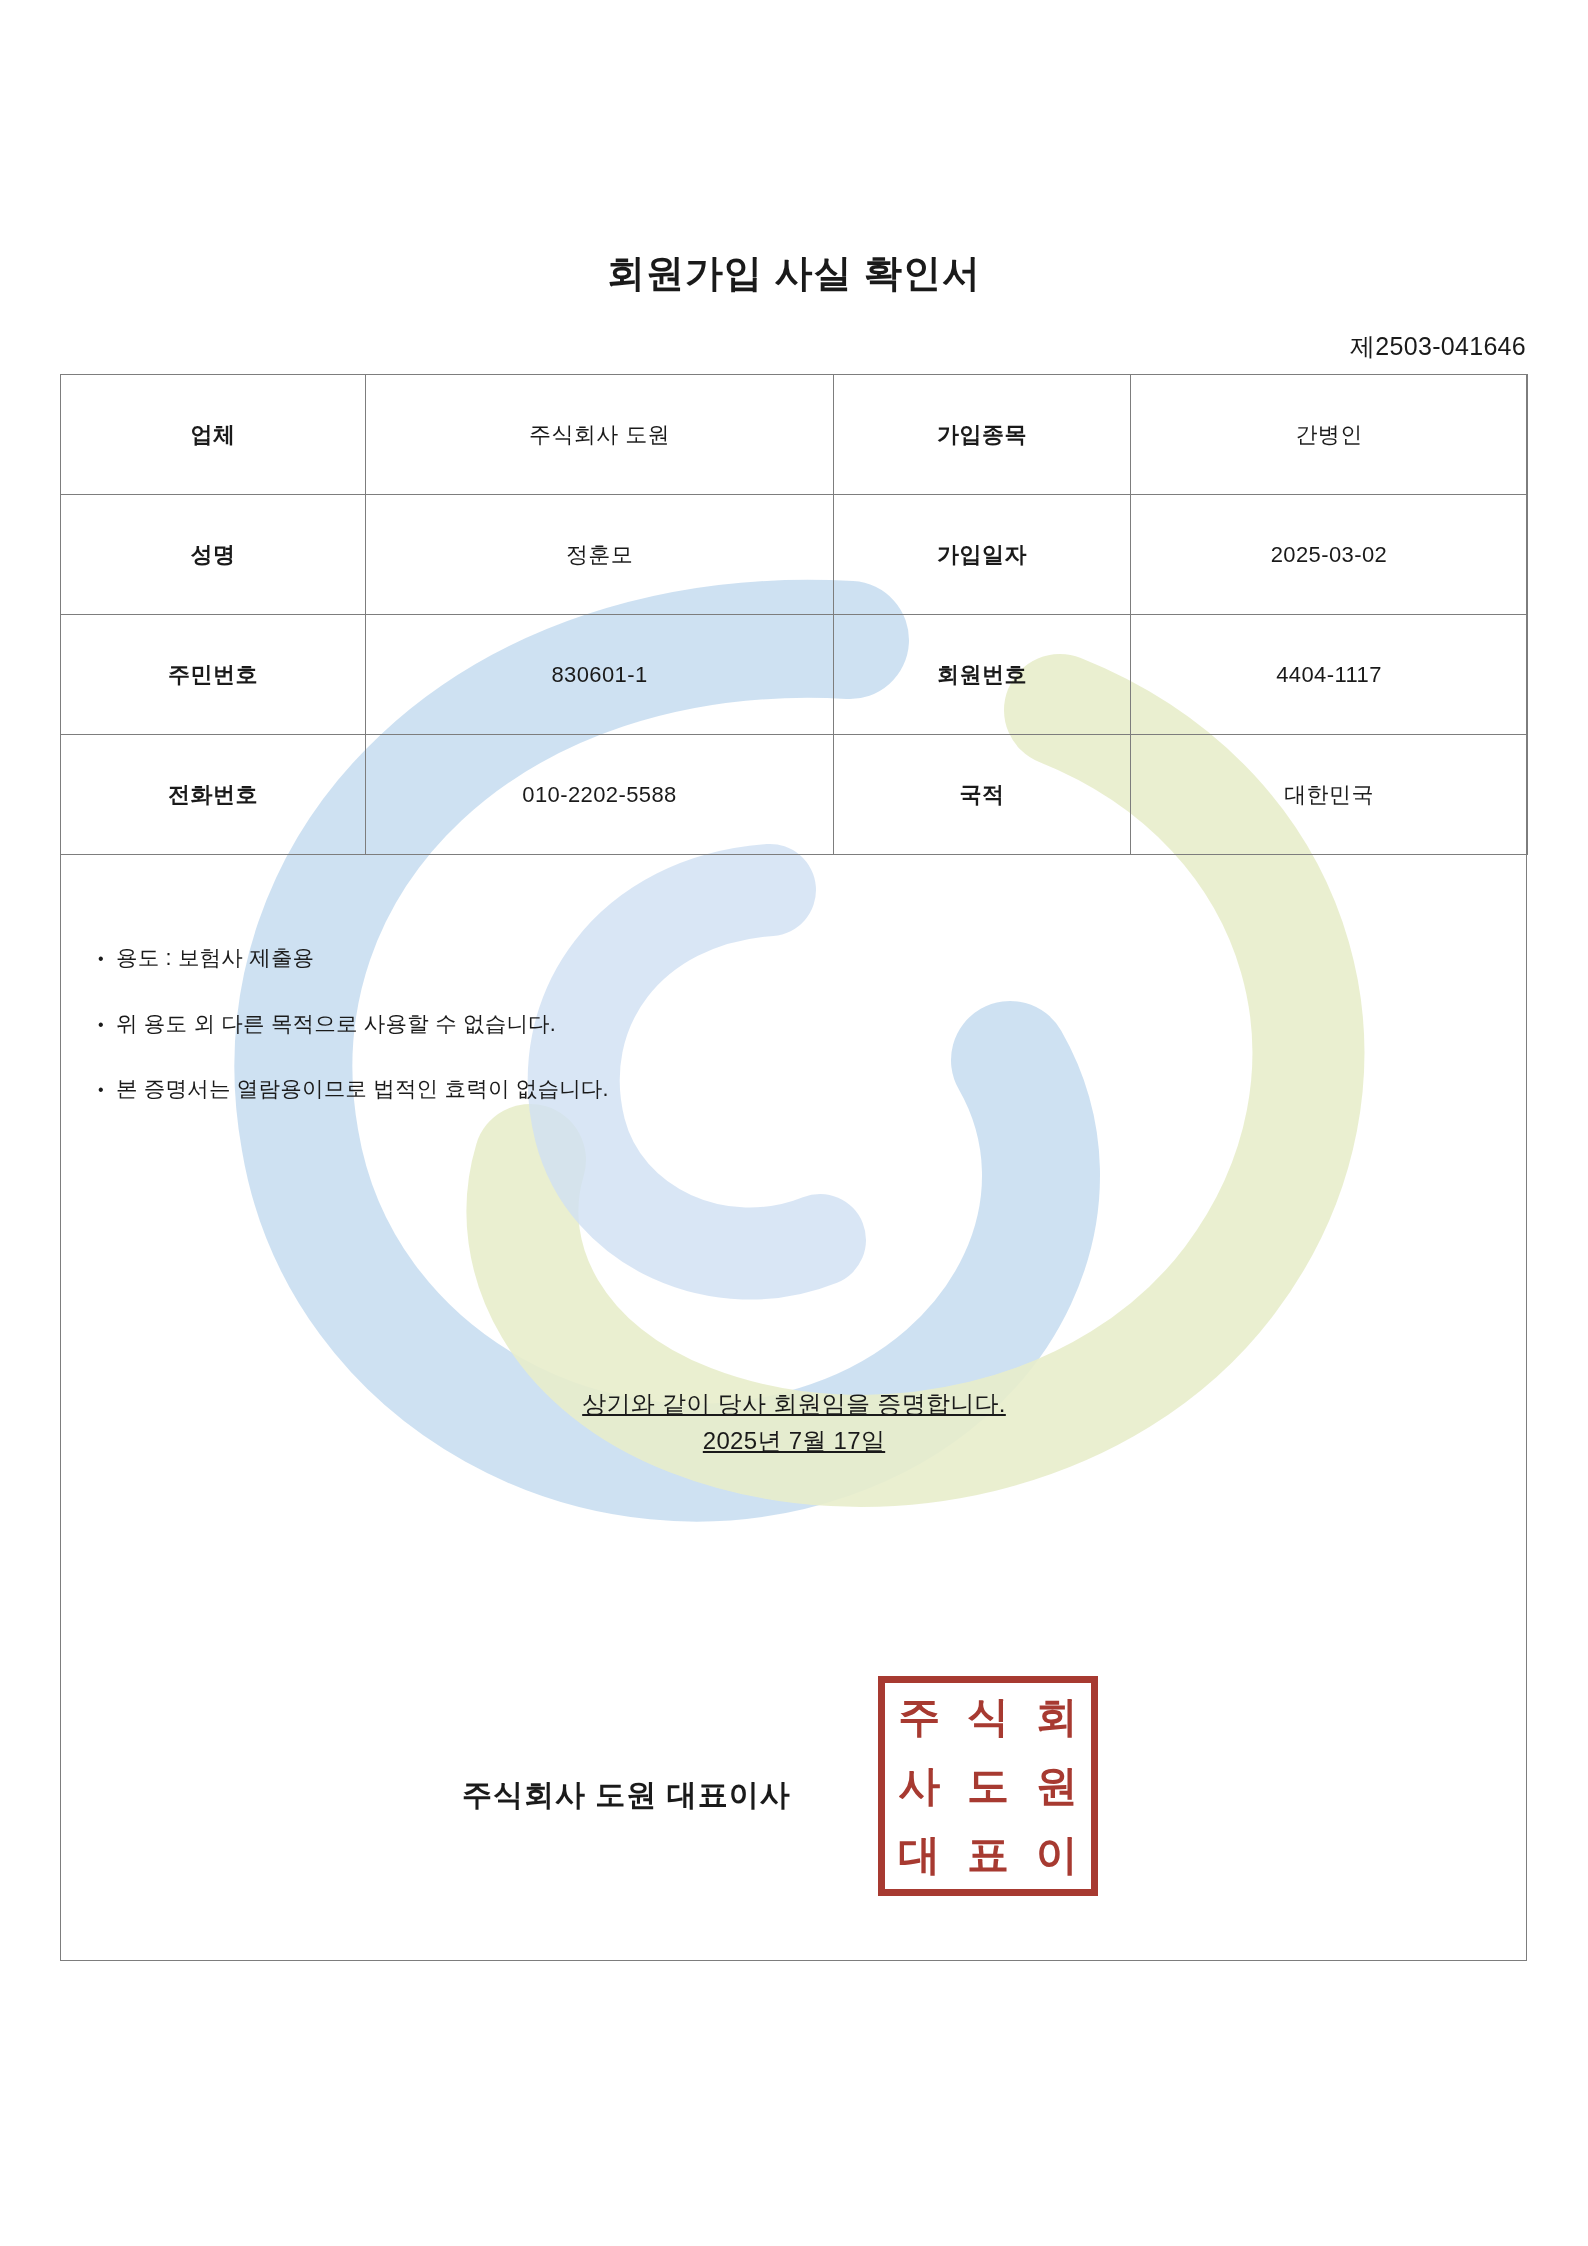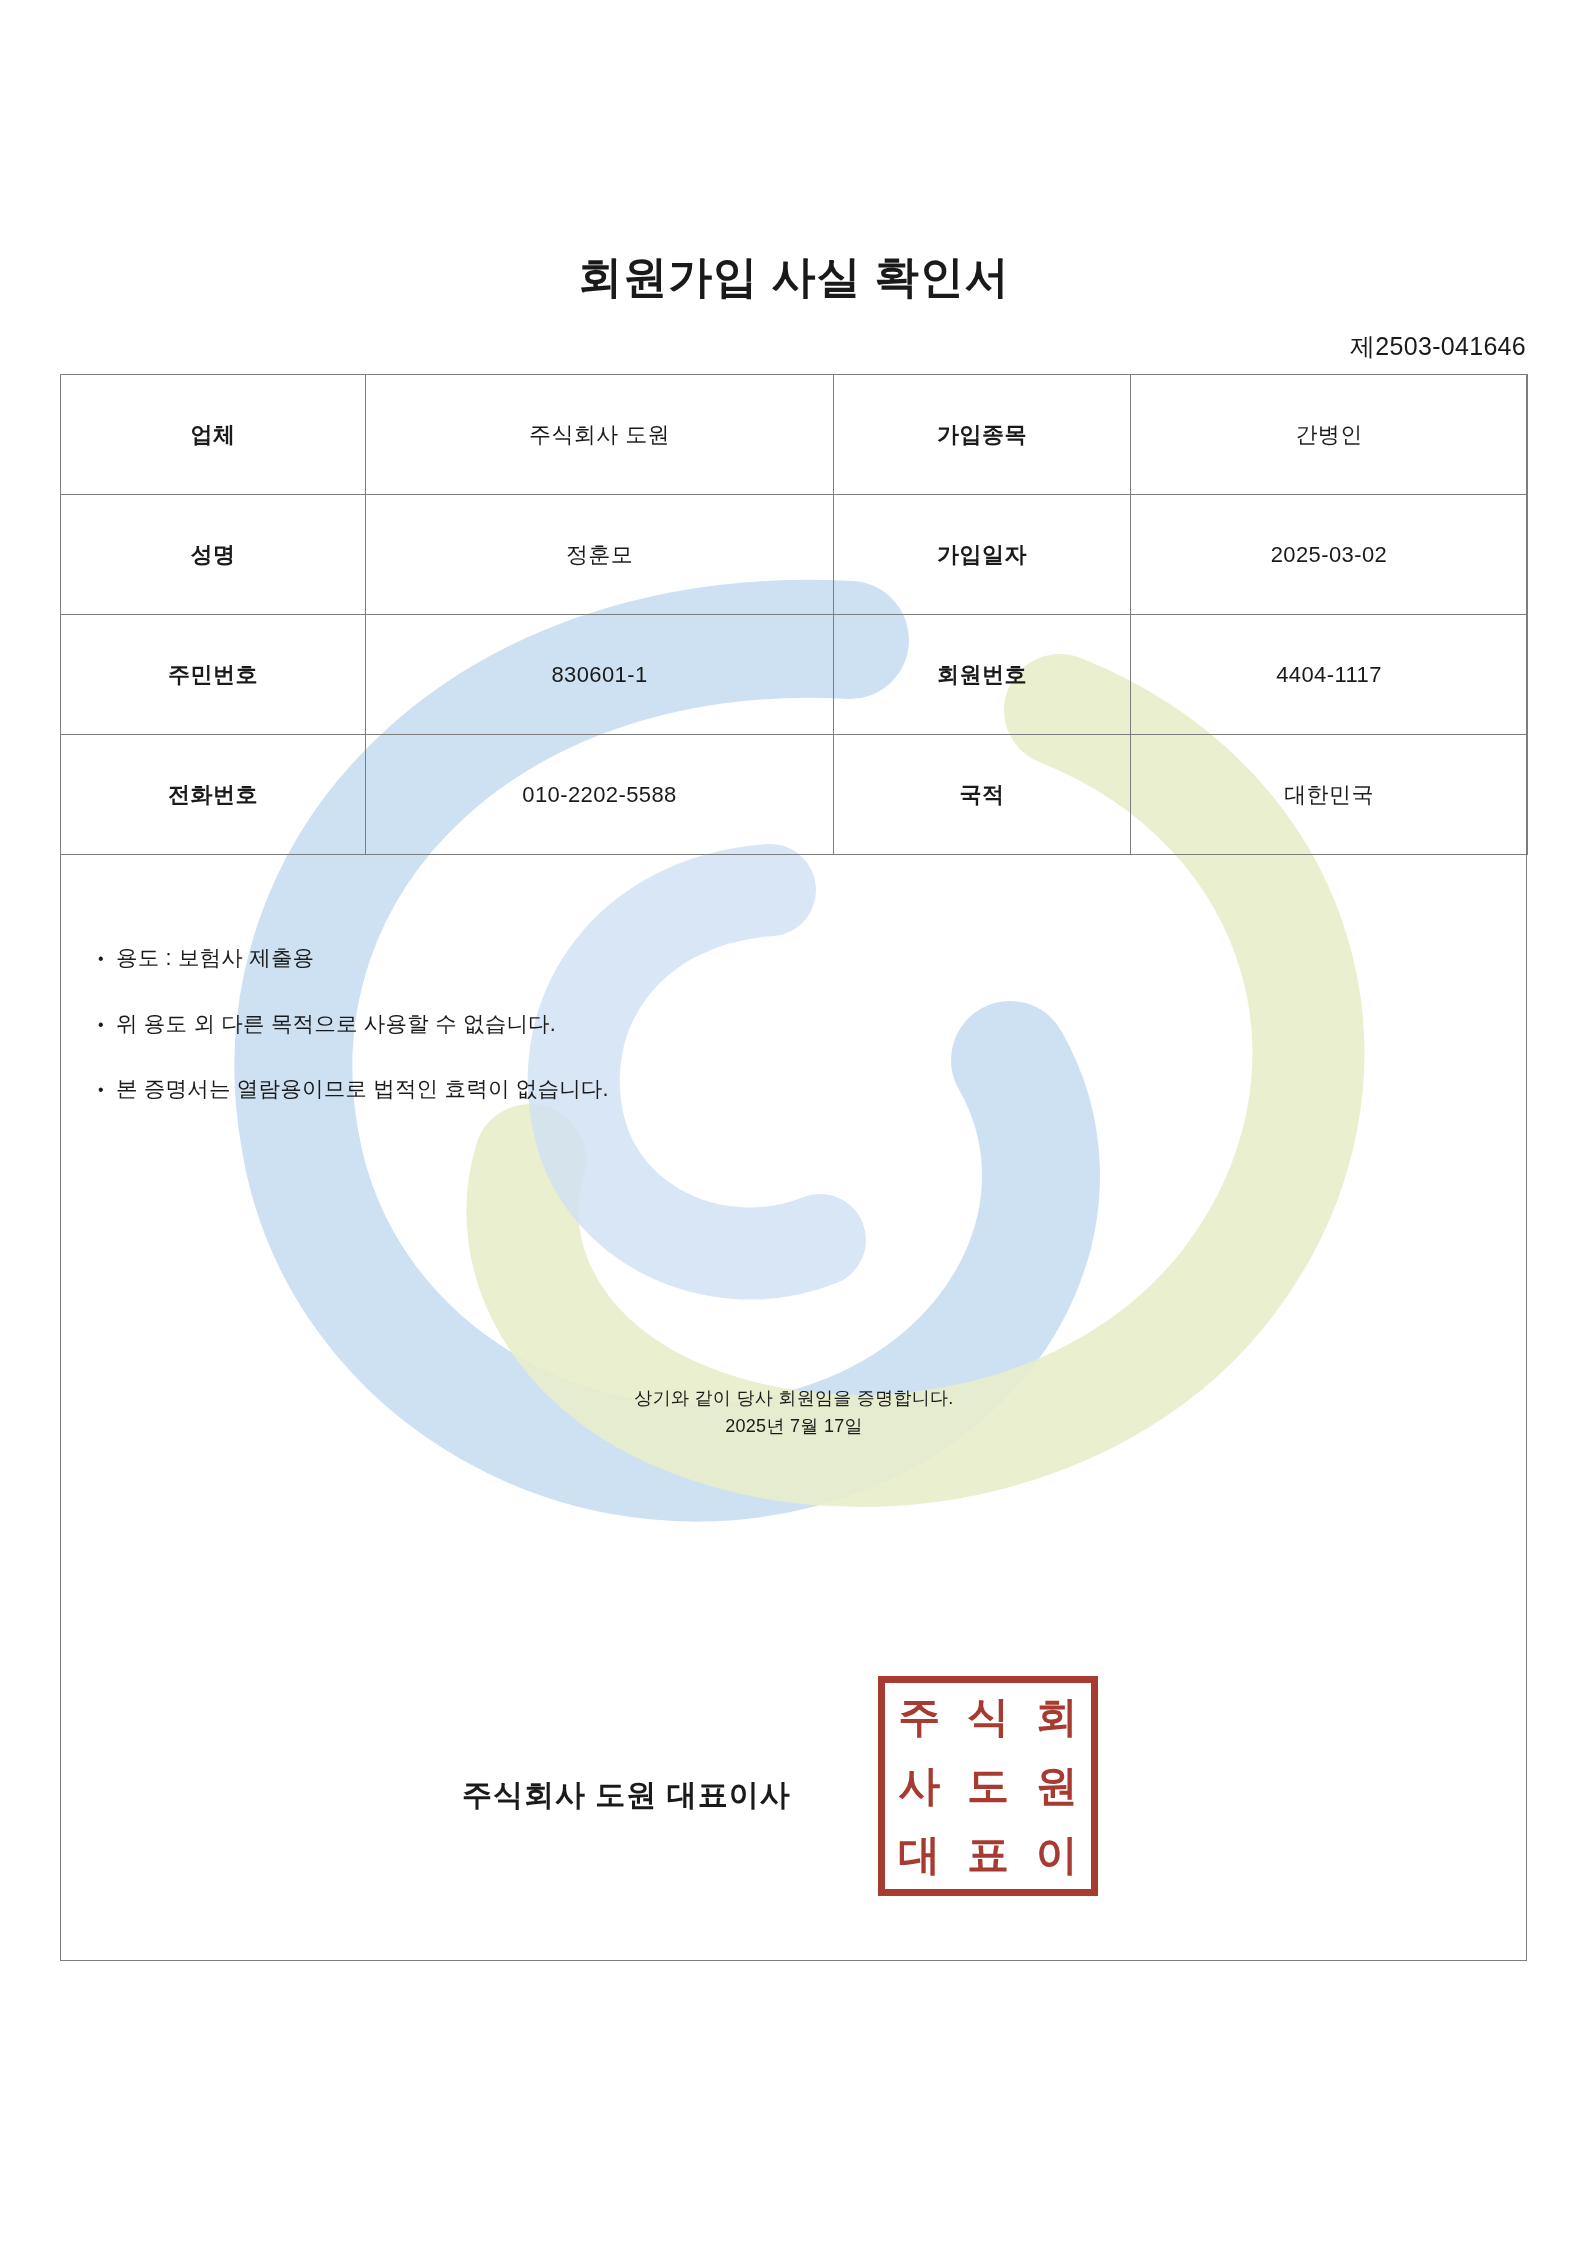--- a/index.html
+++ b/index.html
@@ -34,21 +34,21 @@
     pointer-events: none;
   }
 
   
   .doc-title {
     position: absolute;
     top: 248px;
     left: 0;
     width: 100%;
     text-align: center;
-    font-size: 44px;
+    font-size: 38px;
     font-weight: bold;
     letter-spacing: 1px;
     z-index: 3;
   }
 
   .doc-number {
     position: absolute;
     top: 330px;
     right: 62px;
     font-size: 25px;
@@ -125,23 +125,24 @@
   
   .certify {
     position: absolute;
     left: 0;
     top: 1385px;
     width: 100%;
     text-align: center;
     z-index: 3;
   }
   .certify div {
-    font-size: 18px;
+    font-size: 24px;
     line-height: 1.55;
     letter-spacing: 0.3px;
+    text-decoration: underline;
   }
 
   
   .signature {
     position: absolute;
     left: 462px;
     top: 1775px;
     font-size: 30px;
     font-weight: bold;
     letter-spacing: 1px;

